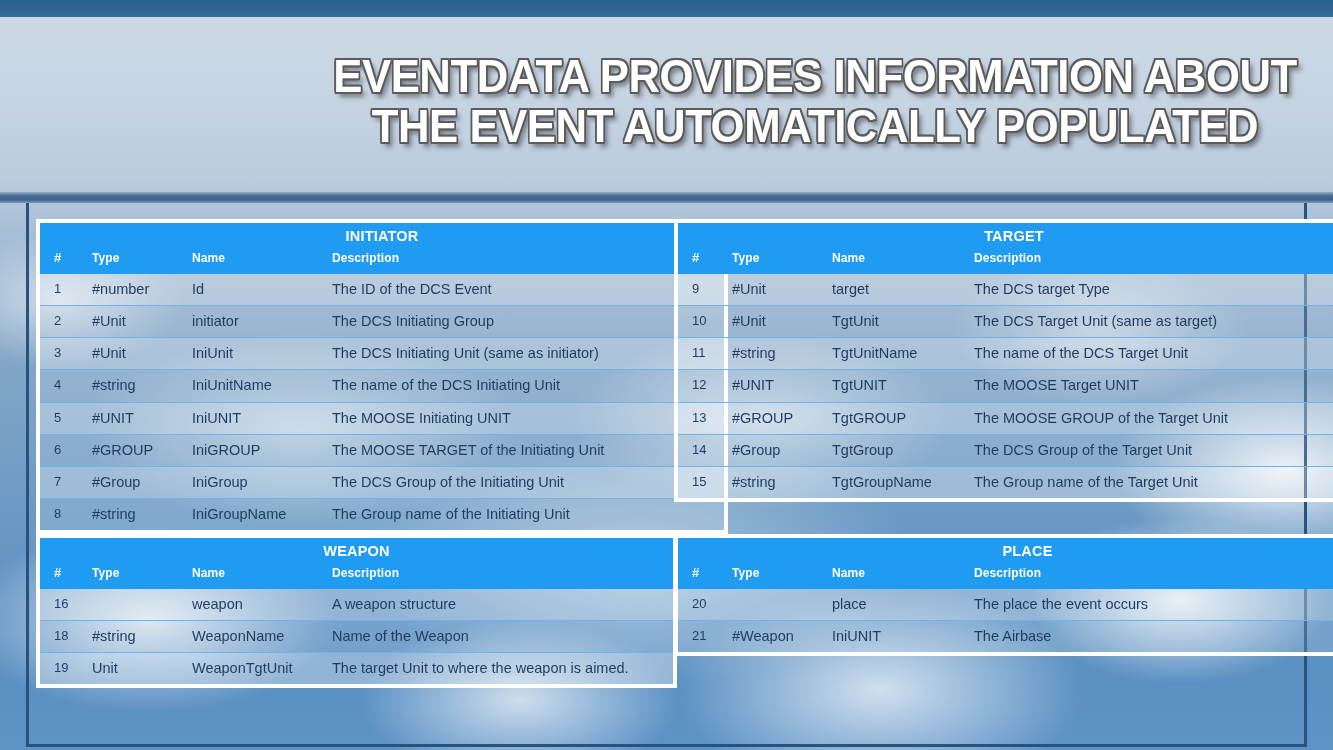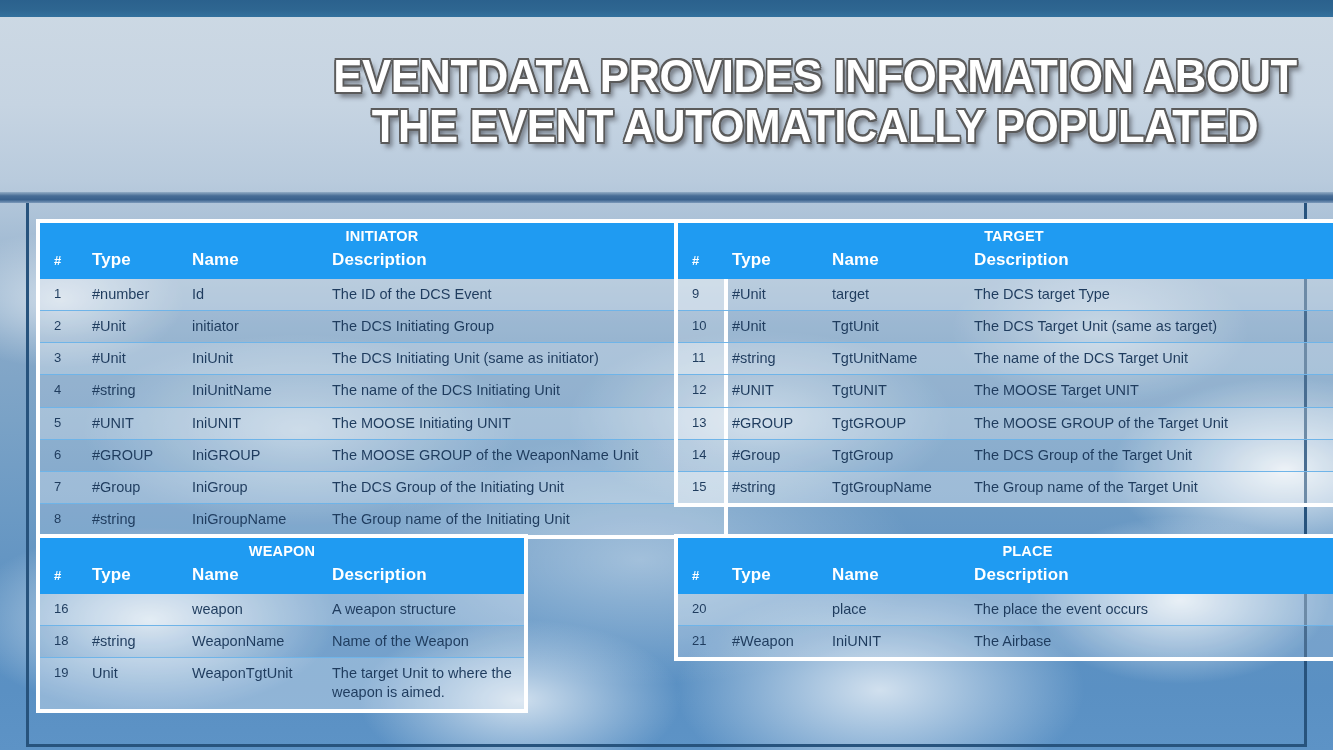--- a/index.html
+++ b/index.html
@@ -104,21 +104,21 @@
   .frame-bottom{ left: 26px;   top: 744px; width: 1281px; height: 3px; }
 
   
   .tbl {
     position: absolute;
     border: 4px solid #ffffff;
     background: rgba(255,255,255,0.04);
   }
   #tbl-initiator { left: 36px;  top: 219px; width: 692px; }
   #tbl-target    { left: 674px; top: 219px; width: 680px; }
-  #tbl-weapon    { left: 36px;  top: 534px; width: 492px; }
+  #tbl-weapon    { left: 36px;  top: 534px; width: 641px; }
   #tbl-place     { left: 674px; top: 534px; width: 707px; }
 
   .tbl-caption {
     background: #1f9bf2;
     color: #ffffff;
     font-size: 14.5px;
     font-weight: bold;
     text-align: center;
     padding: 5px 0 3px 0;
     letter-spacing: 0.2px;
@@ -126,21 +126,21 @@
 
   table {
     width: 100%;
     border-collapse: collapse;
     table-layout: fixed;
   }
 
   thead th {
     background: #1f9bf2;
     color: #ffffff;
-    font-size: 17px;
+    font-size: 12px;
     font-weight: bold;
     text-align: left;
     padding: 3px 0 9px 0;
     letter-spacing: 0.1px;
   }
 
   tbody td {
     color: #1f3c5e;
     font-size: 14.5px;
     text-align: left;
@@ -226,21 +226,21 @@
         <tr>
           <td class="num cw-num">5</td>
           <td class="cw-type">#UNIT</td>
           <td class="cw-name">IniUNIT</td>
           <td class="cw-desc">The MOOSE Initiating UNIT</td>
         </tr>
         <tr>
           <td class="num cw-num">6</td>
           <td class="cw-type">#GROUP</td>
           <td class="cw-name">IniGROUP</td>
-          <td class="cw-desc">The MOOSE GROUP of the WeaponName Unit</td>
+          <td class="cw-desc">The MOOSE TARGET of the Initiating Unit</td>
         </tr>
         <tr>
           <td class="num cw-num">7</td>
           <td class="cw-type">#Group</td>
           <td class="cw-name">IniGroup</td>
           <td class="cw-desc">The DCS Group of the Initiating Unit</td>
         </tr>
         <tr>
           <td class="num cw-num">8</td>
           <td class="cw-type">#string</td>

